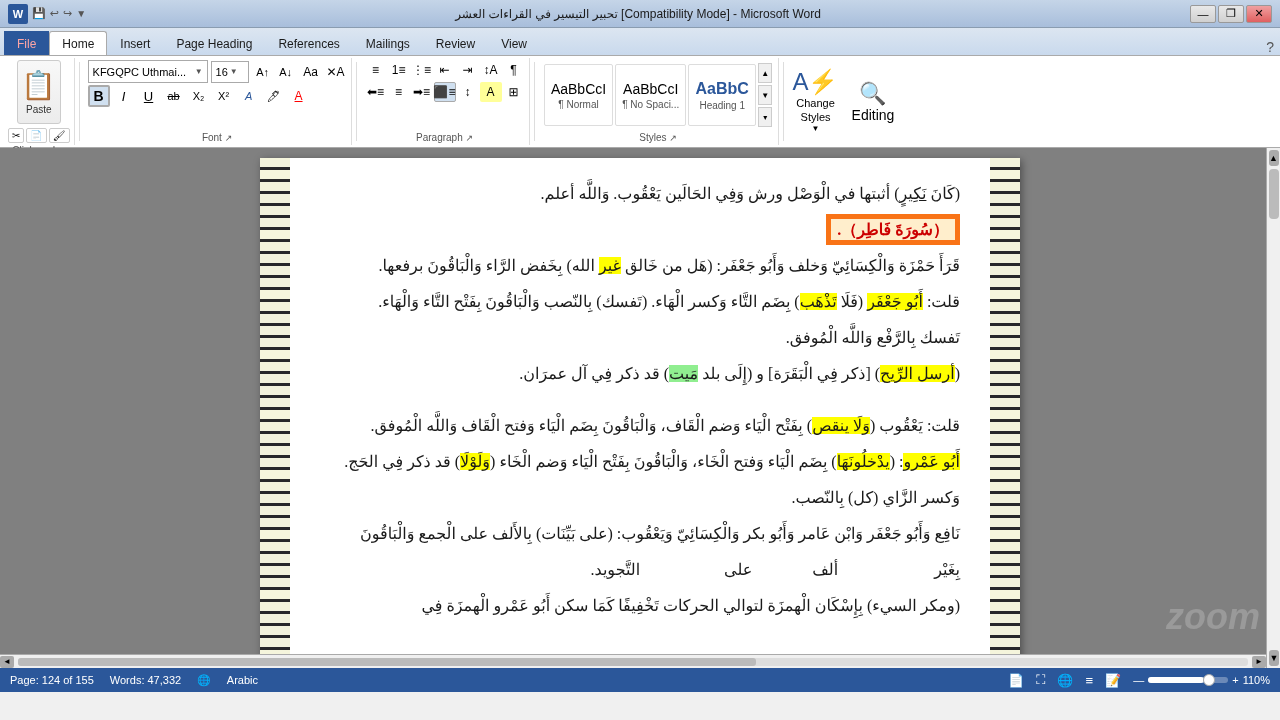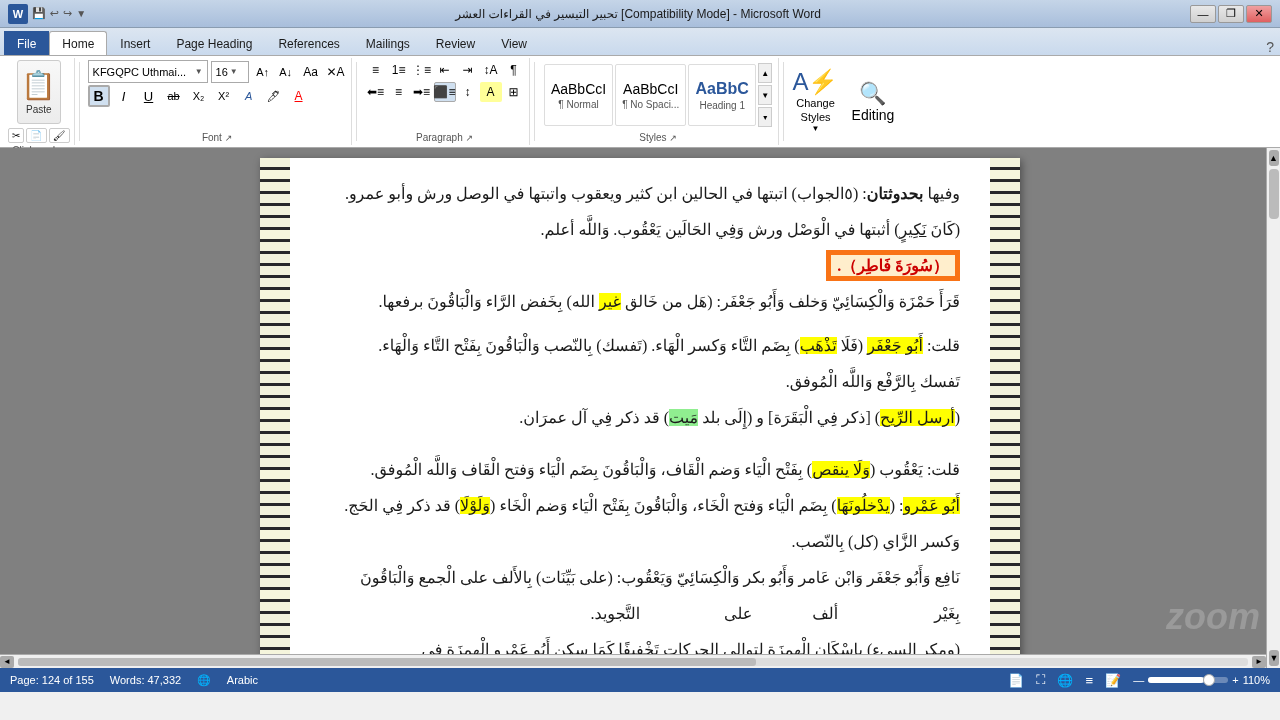--- a/index.html
+++ b/index.html
@@ -221,21 +221,21 @@
   </div>
   <div class="title title-bar-word">تحبير التيسير في القراءات العشر [Compatibility Mode] - Microsoft Word</div>
   <div class="controls">
     <div class="ctrl-btn">—</div>
     <div class="ctrl-btn">❐</div>
     <div class="ctrl-btn close">✕</div>
   </div>
 </div>
 
 <div id="ribbon-tabs">
-  <div class="tab-item" style="background:#2b579a;color:#ffffff;border-radius:0;">File</div>
+  <div class="tab-item" style="background:#2b579a;color:#fca5a5;border-radius:0;">File</div>
   <div class="tab-item active">Home</div>
   <div class="tab-item">Insert</div>
   <div class="tab-item">Page Heading</div>
   <div class="tab-item">References</div>
   <div class="tab-item">Mailings</div>
   <div class="tab-item">Review</div>
   <div class="tab-item">View</div>
   <div style="flex:1;"></div>
   <div style="display:flex;align-items:center;gap:4px;padding:0 6px;">
     <span style="font-size:14px;color:#555;">?</span>
@@ -370,33 +370,30 @@
 </div>
 
 <div id="doc-container" style="position:relative;">
 
   <div id="doc-page">
     <div class="doc-border-left"></div>
     <div class="doc-border-right"></div>
 
     <div class="doc-content">
 
-      <p style="margin-bottom:4px;">
-        وفيها <span class="bold-text">بحدوثتان</span>: (٥الجواب) اتبتها في الحالين ابن كثير ويعقوب واتبتها في الوصل ورش وأبو عمرو.
-      </p>
 
       <p style="margin-bottom:4px;">
         (كَانَ <span class="underline-text">نَكِيرٍ</span>) أثبتها في الْوَصْل ورش وَفِي الحَالَين يَعْقُوب. وَاللَّه أعلم.
       </p>
 
       <p style="margin-bottom:4px;">
         <span class="sura-heading" style="background:#ffeecc;padding:2px 6px;border:5px solid #f97316;">（سُورَةَ فَاطِر）.</span>
       </p>
 
-      <p style="margin-bottom:12px;">
+      <p style="margin-bottom:4px;">
         قَرَأَ حَمْزَة وَالْكِسَائِيّ وَخلف وَأَبُو جَعْفَر: (هَل من خَالق <span class="highlight-yellow">غير</span> الله) بِخَفض الرَّاء وَالْبَاقُونَ برفعها.
       </p>
 
       <p style="margin-bottom:4px;">
         قلت: <span class="highlight-yellow">أَبُو جَعْفَر</span> (فَلَا <span class="highlight-yellow">تَذْهَب</span>) بِضَم التَّاء وَكسر الْهَاء. (تَفسك) بِالنّصب وَالْبَاقُونَ بِفَتْح التَّاء وَالْهَاء.
       </p>
 
       <p style="margin-bottom:4px;">
         تَفسك بِالرَّفْع وَاللَّه الْمُوفق.
       </p>

